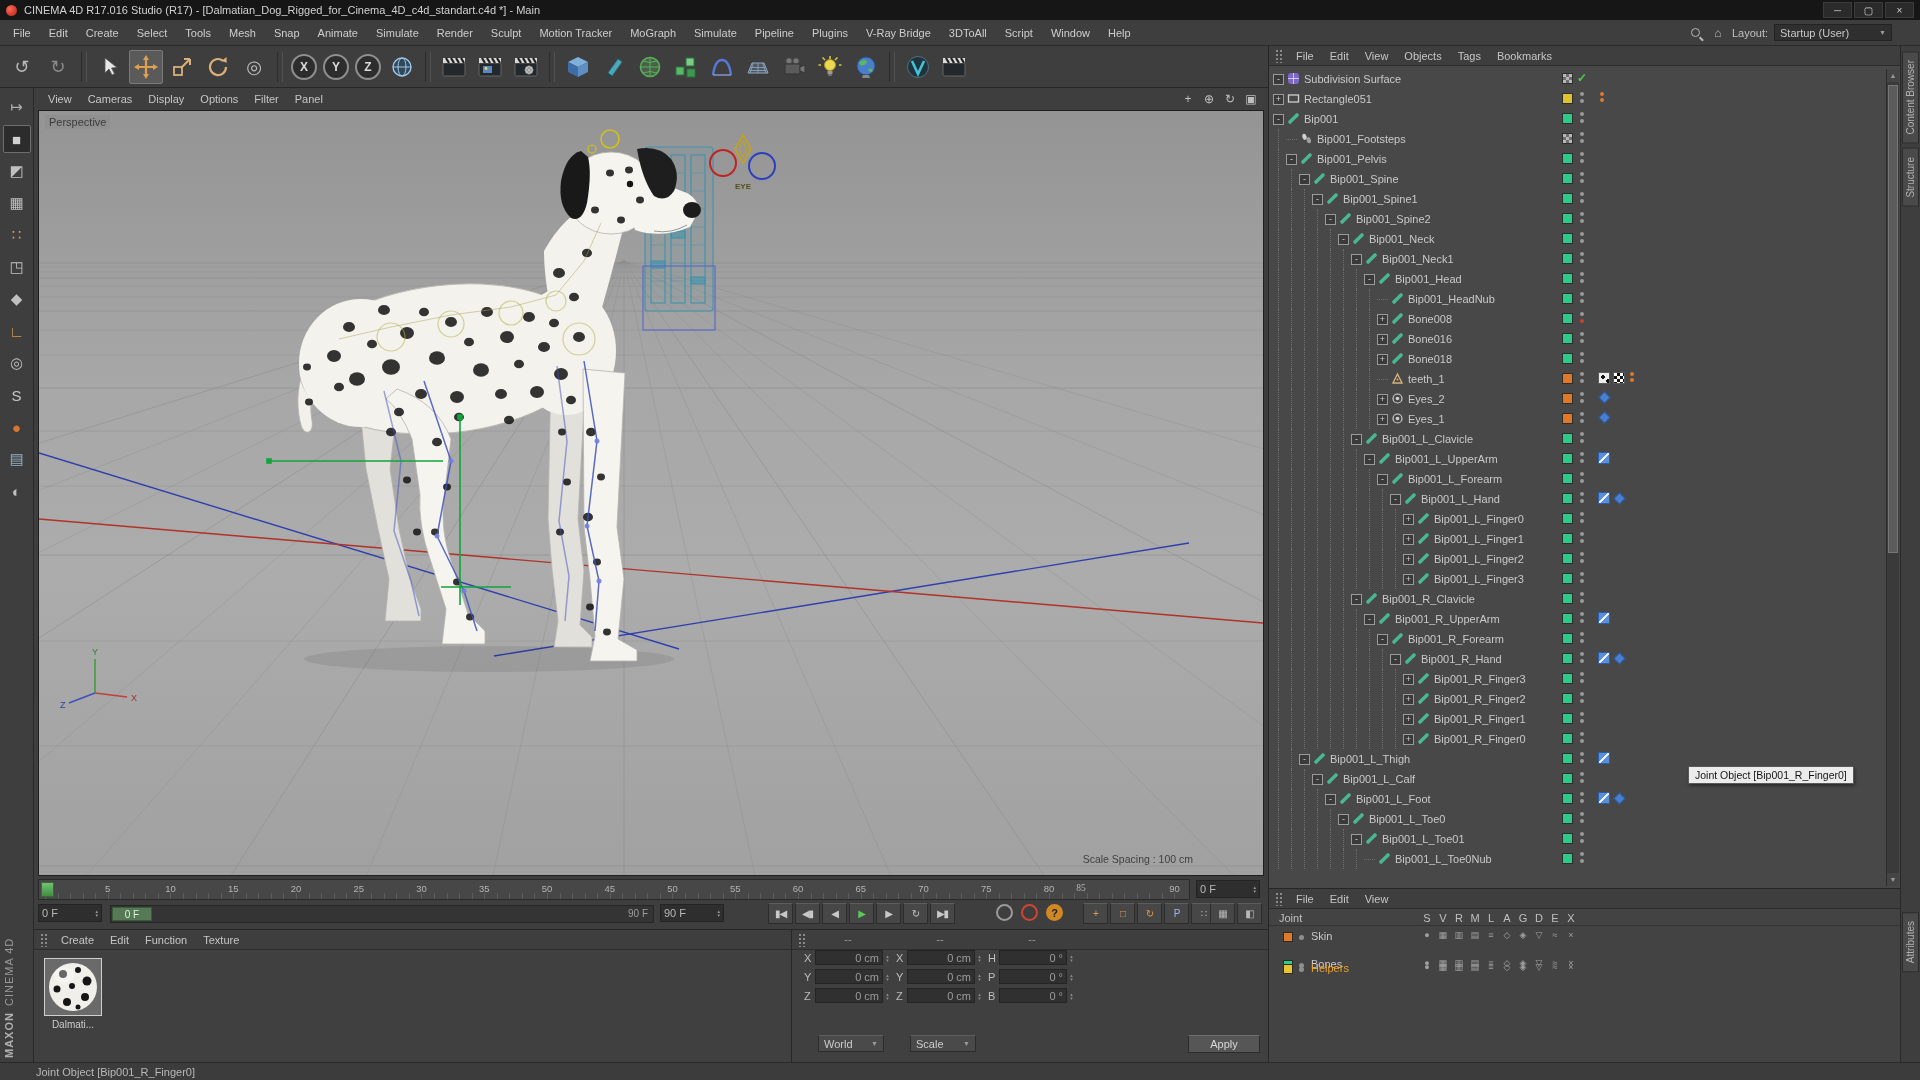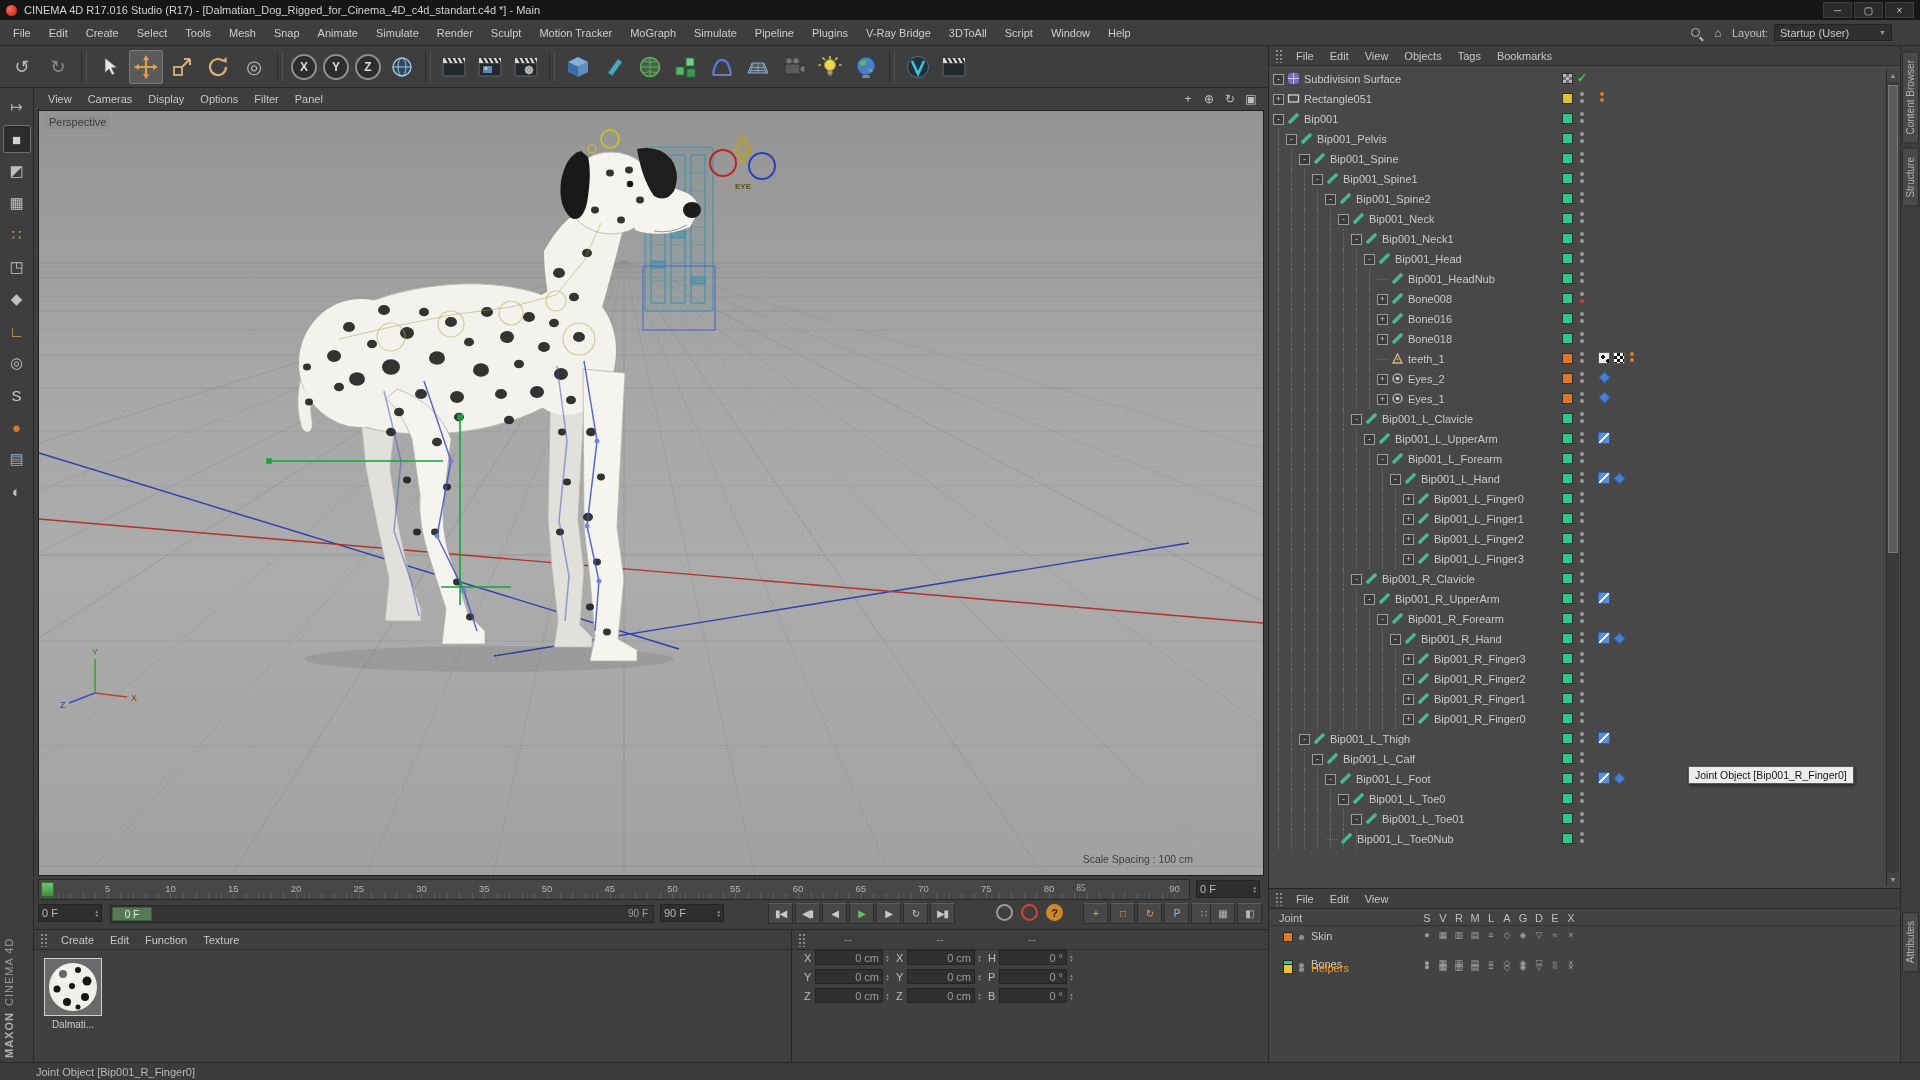--- a/index.html
+++ b/index.html
@@ -729,20 +729,31 @@
             <span class="coord-field">0 °</span>
             <span class="coord-spin">▴<br>▾</span>
           </div>
           <div class="coord-row">
             <span class="coord-lab">B</span>
             <span class="coord-field">0 °</span>
             <span class="coord-spin">▴<br>▾</span>
           </div>
         </div>
       </div>
+    <div class="coord-bottom">
+      <div class="dropdown" style="left:26px;width:66px">
+        <span>World</span>
+        <span class="dd-arrow">▼</span>
+      </div>
+      <div class="dropdown" style="left:118px;width:66px">
+        <span>Scale</span>
+        <span class="dd-arrow">▼</span>
+      </div>
+      <button class="apply-btn">Apply</button>
+    </div>
   </div>
 
   <div class="abs om-panel">
     <div class="panel-menubar">
       <span class="panel-grip"></span>
       <span id="om-menu-items" style="display:flex">
           <span class="pm-item">File</span>
           <span class="pm-item">Edit</span>
           <span class="pm-item">View</span>
           <span class="pm-item">Objects</span>
@@ -795,20 +806,36 @@
           </span>
           <span class="om-chip chip-green"></span>
           <span class="om-vis">
             <i></i>
             <i></i>
           </span>
         </div>
         <div class="om-row">
           <span class="tree-guide" style="left: 8px;"></span>
           <span class="om-main" style="padding-left: 16px;">
+            <span class="tree-leafline"></span>
+            <span class="tree-icon"><svg width="13" height="13" viewBox="0 0 13 13">
+                <ellipse cx="4.5" cy="4.8" rx="2.1" ry="3.1" fill="#cfcfcf" transform="rotate(-15 4.5 4.8)"></ellipse>
+                <ellipse cx="8.8" cy="8.2" rx="2.1" ry="3.1" fill="#9f9f9f" transform="rotate(-15 8.8 8.2)"></ellipse>
+              </svg></span>
+            <span class="tree-label">Bip001_Footsteps</span>
+          </span>
+          <span class="om-chip chip-checker"></span>
+          <span class="om-vis">
+            <i></i>
+            <i></i>
+          </span>
+        </div>
+        <div class="om-row">
+          <span class="tree-guide" style="left: 8px;"></span>
+          <span class="om-main" style="padding-left: 16px;">
             <span class="tree-expander">-</span>
             <span class="tree-icon"><svg width="13" height="13" viewBox="0 0 13 13">
                 <path d="M3.2 9.8 L9.8 3.2" stroke="#49b890" stroke-width="3.4" stroke-linecap="round"></path>
                 <circle cx="3" cy="10" r="1.7" fill="#49b890"></circle>
                 <circle cx="10" cy="3" r="1.7" fill="#49b890"></circle>
               </svg></span>
             <span class="tree-label">Bip001_Pelvis</span>
           </span>
           <span class="om-chip chip-green"></span>
           <span class="om-vis">
@@ -1636,21 +1663,21 @@
           </span>
         </div>
         <div class="om-row">
           <span class="tree-guide" style="left: 8px;"></span>
           <span class="tree-guide" style="left: 21px;"></span>
           <span class="tree-guide" style="left: 34px;"></span>
           <span class="tree-guide" style="left: 47px;"></span>
           <span class="tree-guide" style="left: 60px;"></span>
           <span class="tree-guide" style="left: 73px;"></span>
           <span class="tree-guide" style="left: 86px;"></span>
-          <span class="om-main" style="padding-left: 56px;">
+          <span class="om-main" style="padding-left: 94px;">
             <span class="tree-leafline"></span>
             <span class="tree-icon"><svg width="13" height="13" viewBox="0 0 13 13">
                 <path d="M3.2 9.8 L9.8 3.2" stroke="#49b890" stroke-width="3.4" stroke-linecap="round"></path>
                 <circle cx="3" cy="10" r="1.7" fill="#49b890"></circle>
                 <circle cx="10" cy="3" r="1.7" fill="#49b890"></circle>
               </svg></span>
             <span class="tree-label">Bip001_L_Toe0Nub</span>
           </span>
           <span class="om-chip chip-green"></span>
           <span class="om-vis">

